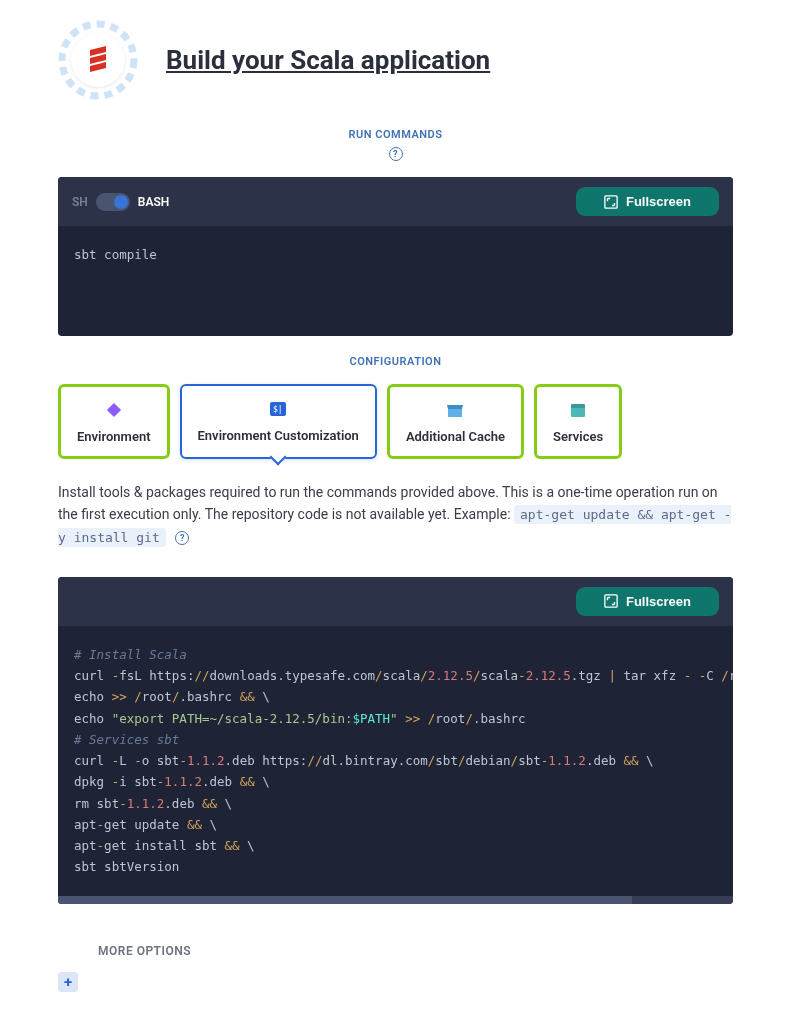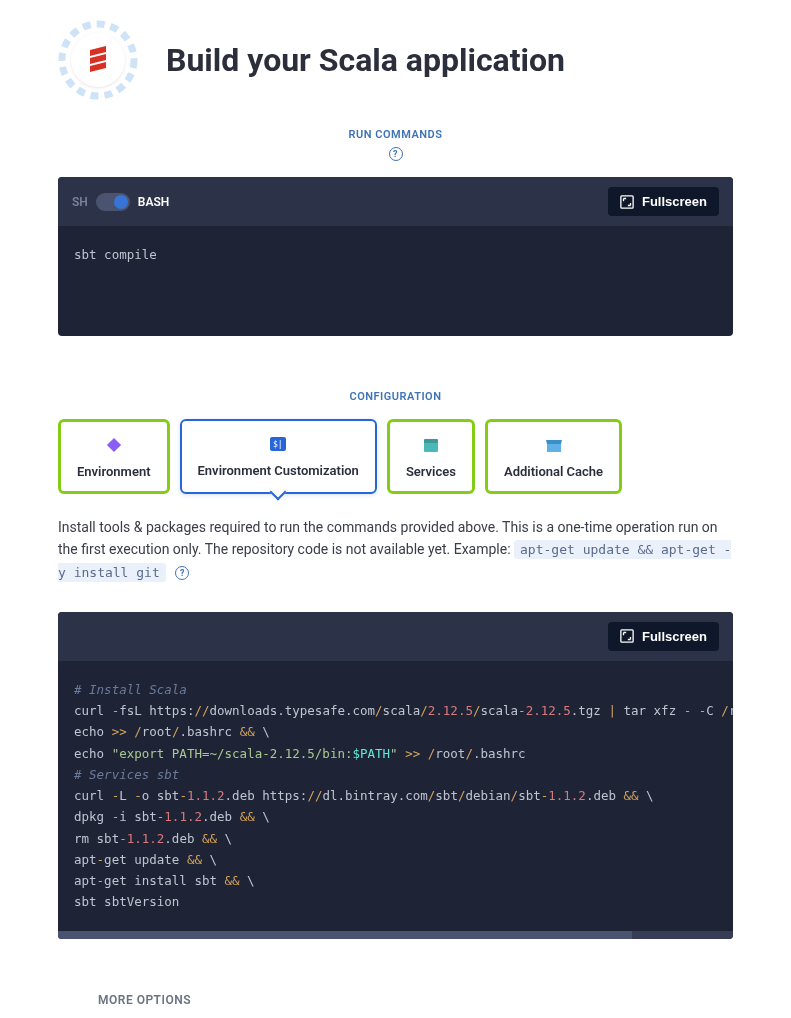--- a/index.html
+++ b/index.html
@@ -1,32 +1,32 @@
 <!DOCTYPE html>
 <html><head>
 <meta charset="utf-8">
 <style>
 * { box-sizing: border-box; margin: 0; padding: 0; }
 body { font-family: -apple-system, BlinkMacSystemFont, "Segoe UI", Roboto, sans-serif; background: #fff; color: #333; padding: 20px 58px; width: 791px; }
 .header { display: flex; align-items: center; gap: 28px; margin-bottom: 28px; }
 .logo-badge { width: 80px; height: 80px; position: relative; display: flex; align-items: center; justify-content: center; }
 .logo-gear { position: absolute; width: 80px; height: 80px; }
 .logo-inner { width: 54px; height: 54px; background: #fff; border-radius: 50%; display: flex; align-items: center; justify-content: center; position: relative; box-shadow: 0 1px 3px rgba(0,0,0,0.1); }
-.page-title { font-size: 32px; font-weight: 700; color: #2b2e3b; }
+.page-title { font-size: 26px; font-weight: 700; color: #2b2e3b; text-decoration: underline; }
 .section-label { font-size: 11px; font-weight: 600; letter-spacing: 0.5px; color: #3f73b5; text-transform: uppercase; display: flex; align-items: center; gap: 6px; margin-bottom: 10px; position: relative; flex-direction: column; }
 .section-label::after { content: ""; flex: 1; height: 1px; background: #e5e5e5; margin-left: 8px; }
 .help-icon { width: 14px; height: 14px; border: 1.5px solid #3f73b5; border-radius: 50%; display: inline-flex; align-items: center; justify-content: center; font-size: 9px; color: #3f73b5; font-weight: bold; }
-.editor-box { background: #1e2436; border-radius: 4px; overflow: hidden; margin-bottom: 54px; }
+.editor-box { background: #1e2436; border-radius: 4px; overflow: hidden; margin-bottom: 19px; }
 .editor-toolbar { background: #2c3349; padding: 10px 14px; display: flex; align-items: center; justify-content: space-between; }
 .shell-toggle { display: flex; align-items: center; gap: 8px; font-size: 12px; font-weight: 600; }
 .sh-label { color: #7a8099; }
 .bash-label { color: #fff; }
 .toggle-switch { width: 34px; height: 18px; background: #4a5370; border-radius: 9px; position: relative; cursor: pointer; }
 .toggle-knob { width: 14px; height: 14px; background: #3874d6; border-radius: 50%; position: absolute; top: 2px; right: 2px; }
-.fullscreen-btn { background: #0f172a; border: none; border-radius: 4px; padding: 7px 12px; display: flex; align-items: center; gap: 8px; color: #fff; font-size: 13px; font-weight: 600; cursor: pointer; }
+.fullscreen-btn { background: #0f766e; border: none; border-radius: 9px; padding: 7px 28px; display: flex; align-items: center; gap: 8px; color: #fff; font-size: 13px; font-weight: 600; cursor: pointer; }
 .fullscreen-icon { width: 14px; height: 14px; }
 .editor-content { padding: 18px 16px; font-family: "Menlo", "Consolas", monospace; font-size: 12.5px; line-height: 1.7; color: #bfc4d0; min-height: 110px; white-space: pre; overflow-x: auto; }
 .tabs-row { display: flex; gap: 10px; margin-bottom: 22px; }
 .tab-card { border: 3px solid #84cc16; border-radius: 6px; padding: 14px 16px 12px; display: flex; flex-direction: column; align-items: center; gap: 10px; cursor: pointer; background: #fff; min-width: 86px; }
 .tab-card.active { border: 2px solid #2866d8; box-shadow: 0 1px 4px rgba(40,102,216,0.2); position: relative; }
 .tab-card.active::after { content: ""; position: absolute; bottom: -6px; left: 50%; transform: translateX(-50%) rotate(45deg); width: 10px; height: 10px; background: #fff; border-right: 2px solid #2866d8; border-bottom: 2px solid #2866d8; }
 .tab-icon { width: 18px; height: 18px; }
 .tab-label { font-size: 13px; font-weight: 600; color: #2b2e3b; white-space: nowrap; }
 .desc-text { font-size: 14px; color: #3a3d4a; line-height: 1.6; margin-bottom: 28px; }
 .inline-code { background: #eaf1fb; padding: 2px 6px; border-radius: 3px; font-family: "Menlo", monospace; font-size: 13px; color: #5a6b8a; }
@@ -101,31 +101,31 @@
   </div>
   <div class="tab-card active">
     <svg class="tab-icon" viewBox="0 0 18 18">
         <rect x="1" y="2" width="16" height="14" rx="2" fill="#2866d8"></rect>
         <text x="4" y="12" font-size="8" fill="#fff" font-family="monospace">$|</text>
       </svg>
     <span class="tab-label">Environment Customization</span>
   </div>
   <div class="tab-card">
     <svg class="tab-icon" viewBox="0 0 18 18">
+        <path d="M2 7 L16 7 L16 16 L2 16 Z" fill="#5fb0e6"></path>
+        <path d="M1 4 L17 4 L16 8 L2 8 Z" fill="#3a8fc9"></path>
+      </svg>
+    <span class="tab-label">Additional Cache</span>
+  </div>
+  <div class="tab-card">
+    <svg class="tab-icon" viewBox="0 0 18 18">
         <rect x="2" y="5" width="14" height="11" rx="1" fill="#4db8b8"></rect>
         <rect x="2" y="3" width="14" height="4" rx="1" fill="#3a9999"></rect>
       </svg>
     <span class="tab-label">Services</span>
-  </div>
-  <div class="tab-card">
-    <svg class="tab-icon" viewBox="0 0 18 18">
-        <path d="M2 7 L16 7 L16 16 L2 16 Z" fill="#5fb0e6"></path>
-        <path d="M1 4 L17 4 L16 8 L2 8 Z" fill="#3a8fc9"></path>
-      </svg>
-    <span class="tab-label">Additional Cache</span>
   </div>
 </div>
 
 <p class="desc-text">
   <span>Install tools &amp; packages required to run the commands provided above. This is a one-time operation run on the first execution only. The repository code is not available yet. Example: </span>
   <code class="inline-code">apt-get update &amp;&amp; apt-get -y install git</code>
   <span class="help-icon" style="vertical-align:middle;margin-left:6px">?</span>
 </p>
 
 <div class="editor-box scroll">

